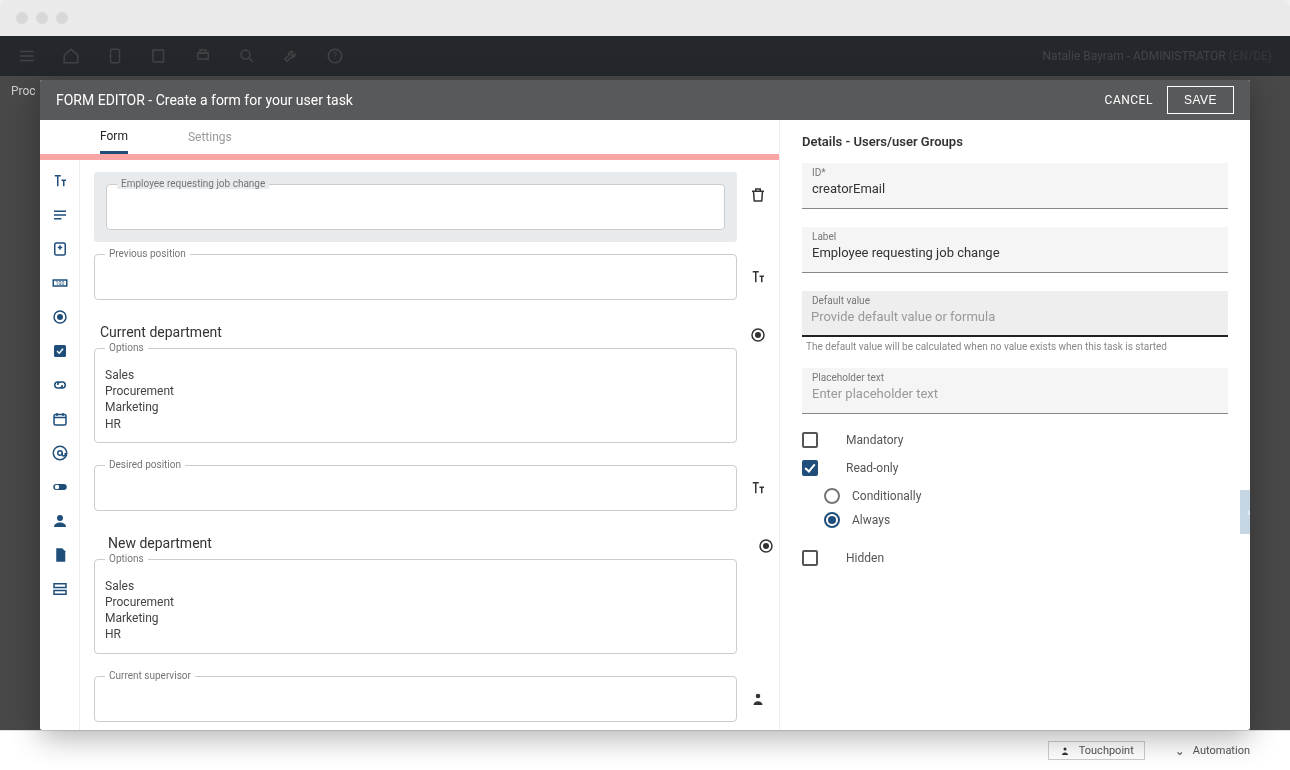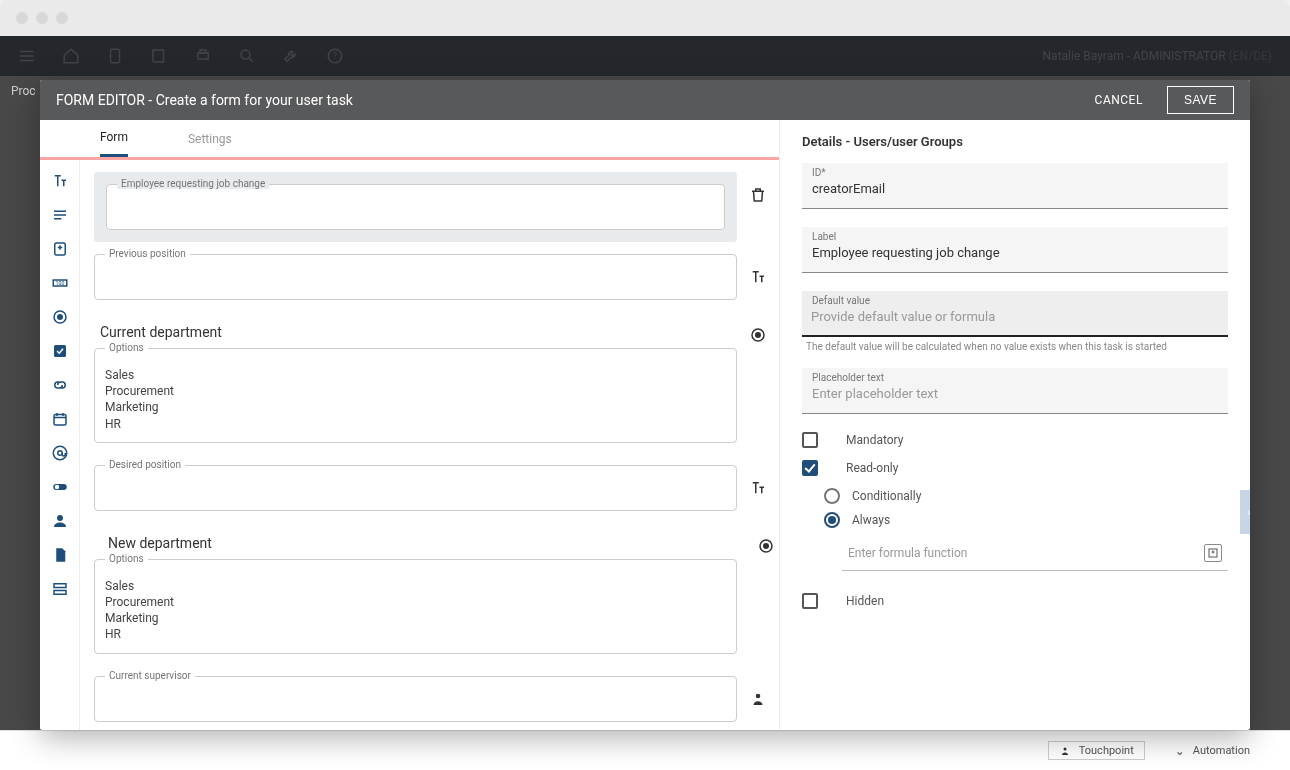--- a/index.html
+++ b/index.html
@@ -18,29 +18,29 @@
   .toolbar-user .locale { color:#7a8a97; }
 
   .bottom-bg { position:absolute; bottom:0; left:0; right:0; height:40px; background:#fff; border-top:1px solid #e0e0e0; display:flex; align-items:center; justify-content:flex-end; padding:0 30px; gap:20px;}
   .bottom-badge { border:1px solid #ccc; border-radius:0; padding:2px 10px; font-size:11px; color:#555; display:flex; align-items:center; gap:8px;}
   .bottom-bar-patch { position:absolute; bottom:40px; left:620px; right:10px; height:18px; display:flex; align-items:center; gap:10px; }
   .mini-ico { width:14px; height:14px; border:1px solid #999; border-radius:2px;}
 
   .modal { position: absolute; top: 80px; left: 40px; right: 40px; bottom: 40px; background: #fff; border-radius: 2px; overflow:hidden; box-shadow:0 8px 30px rgba(0,0,0,.3);}
   .modal-header { background: #58595b; height: 40px; display: flex; align-items: center; justify-content: space-between; padding: 0 16px; }
   .modal-title { color: #fff; font-size: 14px; }
-  .modal-actions { display: flex; gap: 24px; align-items: center; }
+  .modal-actions { display: flex; gap: 14px; align-items: center; }
   .btn-cancel { color: #fff; font-size: 12px; letter-spacing: .5px; cursor:pointer; }
   .btn-save { color: #fff; border: 1px solid #fff; padding: 6px 16px; font-size: 12px; letter-spacing: .5px; background:transparent; cursor:pointer; }
 
   .modal-body { display: flex; height: calc(100% - 40px); }
 
   
   .left { flex: 1; display: flex; flex-direction: column; border-right:1px solid #eee;}
-  .tabs { display:flex; border-bottom:3px solid #fca5a5; height:40px; padding:0 60px 0 60px; gap:60px;}
+  .tabs { display:flex; border-bottom:6px solid #fca5a5; height:40px; padding:0 60px 0 60px; gap:60px;}
   .tab { font-size:12px; color:#999; height:100%; display:flex; align-items:center; cursor:pointer;}
   .tab.active { color:#222; border-bottom: 3px solid #1e4e79; }
 
   .left-inner { flex:1; display:flex; overflow:hidden;}
   .palette { width: 40px; border-right:1px solid #eee; padding:12px 0; display:flex; flex-direction:column; align-items:center; gap:16px;}
   .palette-icon { width:18px; height:18px; color:#1e4e79; fill:#1e4e79; cursor:pointer;}
   .palette-icon svg { width:18px; height:18px; }
 
   .canvas { flex:1; overflow-y:auto; padding:12px 10px 12px 14px; background:#fff;}
   .canvas::-webkit-scrollbar { width:6px;}
@@ -360,29 +360,20 @@
 
         <div class="radio-row">
           <div class="rdo empty"></div>
           <span>Conditionally</span>
         </div>
         <div class="radio-row">
           <div class="rdo on"></div>
           <span>Always</span>
         </div>
 
-        <div class="formula-box">
-          <span>Enter formula function</span>
-          <div class="formula-ico">
-            <svg width="12" height="12" viewBox="0 0 24 24">
-                <rect x="4" y="4" width="16" height="16" fill="none" stroke="#555" stroke-width="2"></rect>
-                <path d="M9 10h6M12 7v6" stroke="#555" stroke-width="2"></path>
-              </svg>
-          </div>
-        </div>
 
         <div class="check-row" style="margin-top:22px;">
           <div class="cbx"></div>
           <span>Hidden</span>
         </div>
 
         <div class="collapse-handle">›</div>
       </div>
     </div>
   </div>

